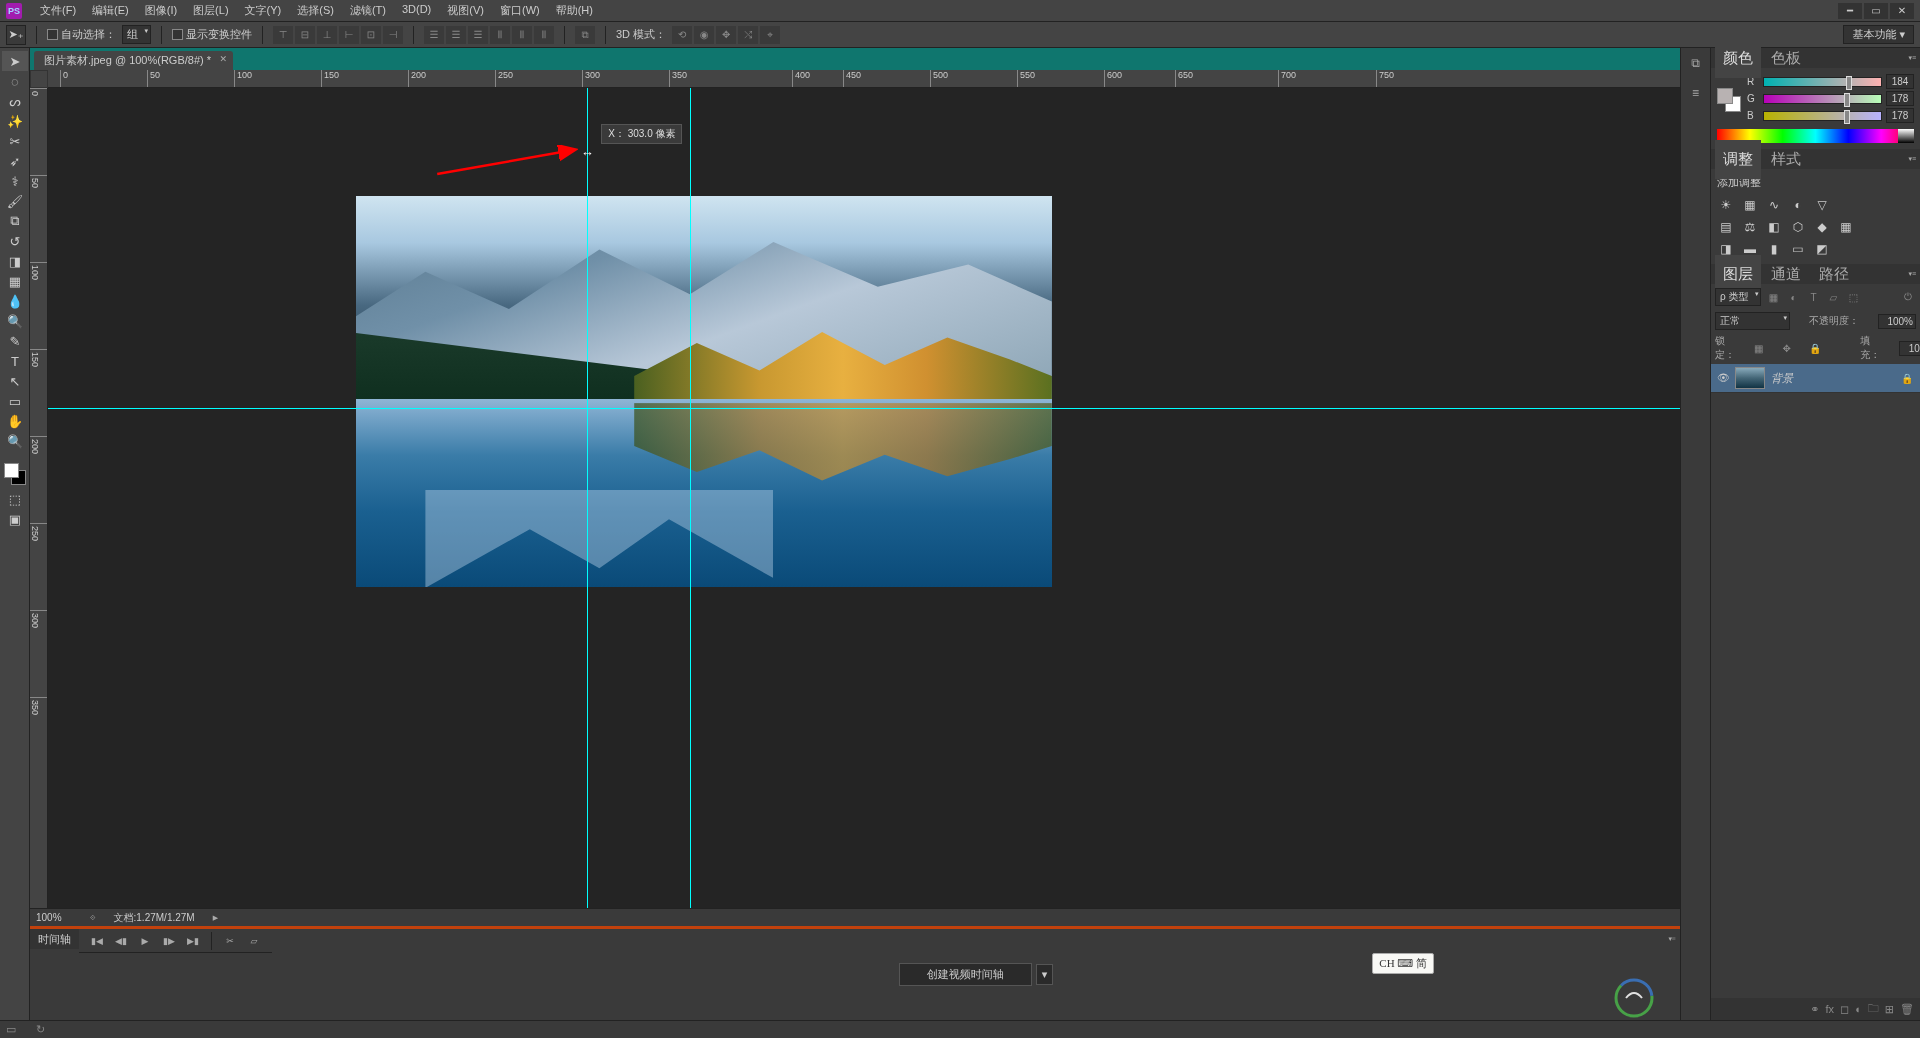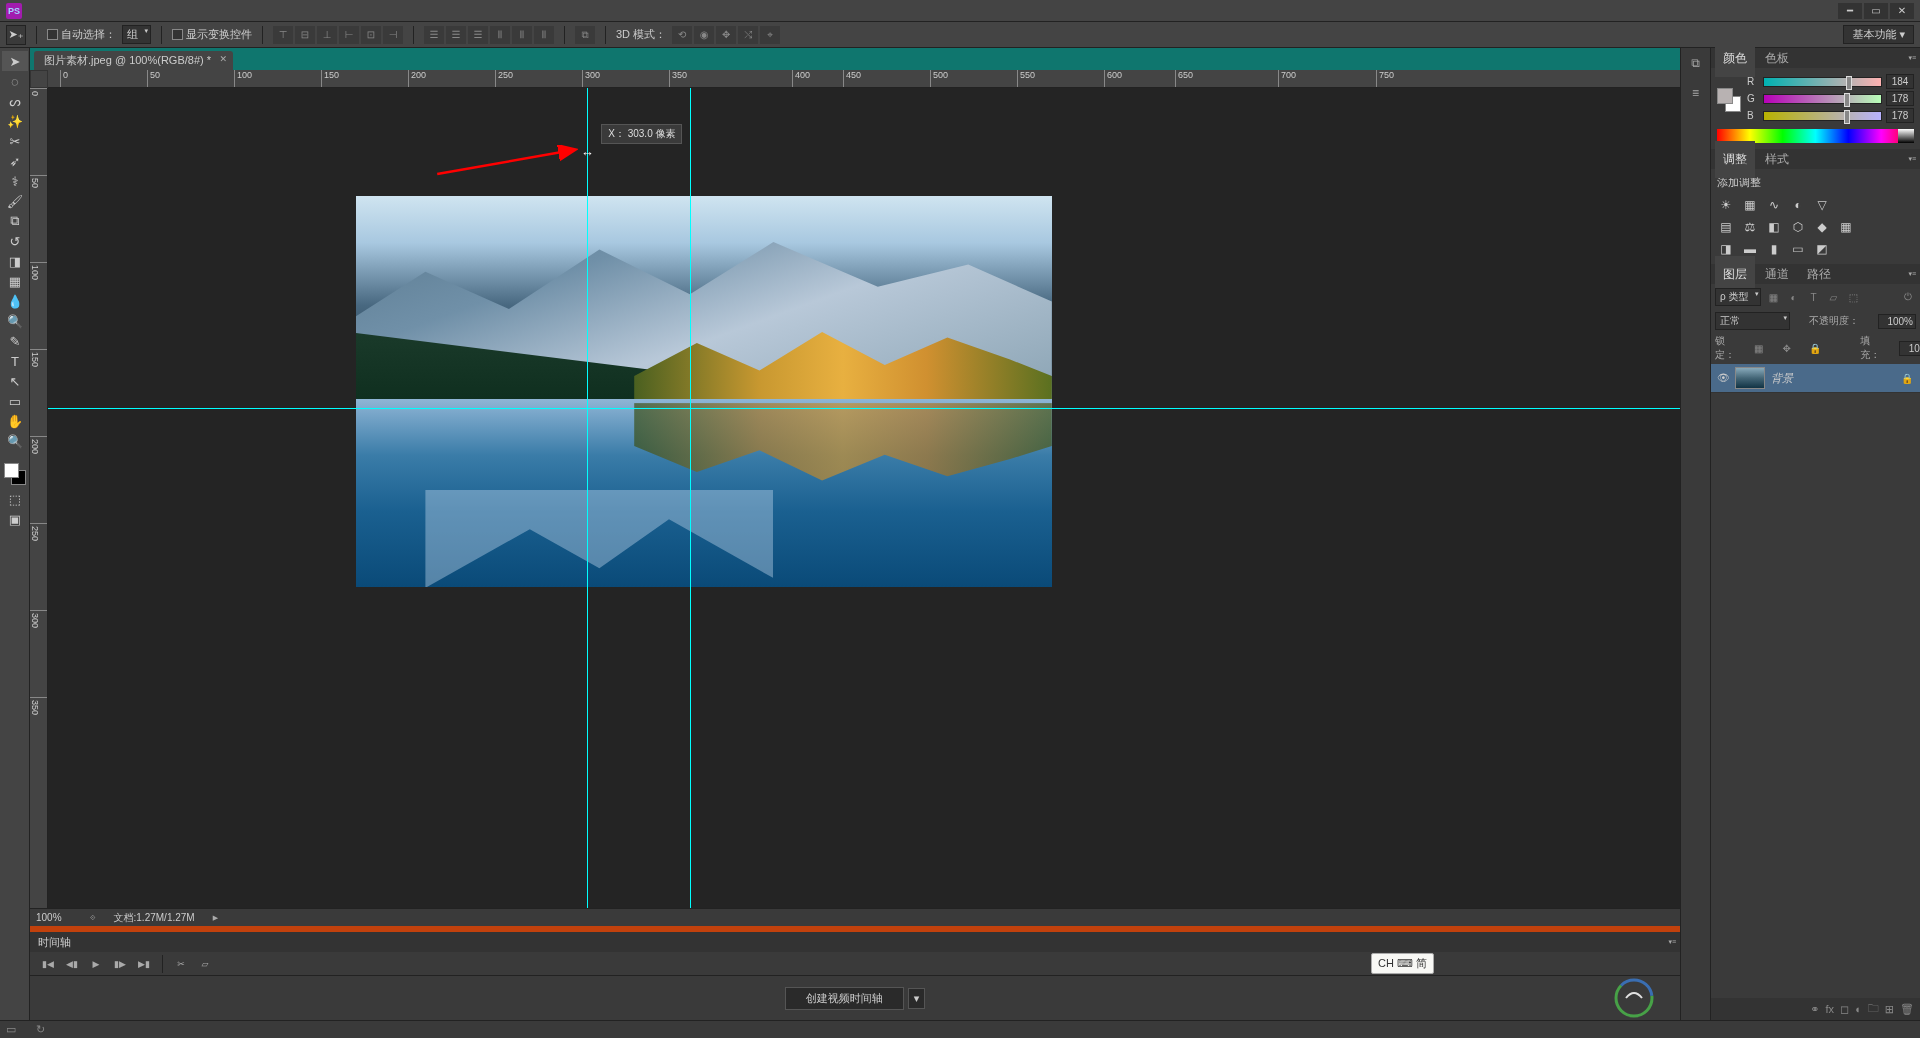--- a/index.html
+++ b/index.html
@@ -65,41 +65,41 @@
   .guide-cursor { position: absolute; width: 14px; height: 14px; color: #fff; font-size: 13px; display: flex; align-items: center; justify-content: center; }
   .guide-tooltip { position: absolute; background: #3a3a3a; border: 1px solid #555; padding: 2px 6px; font-size: 10px; color: #ddd; white-space: nowrap; }
   .annotation-arrow { position: absolute; stroke: #ff0000; fill: #ff0000; }
   
   
   .status-bar { height: 18px; background: #3a3a3a; display: flex; align-items: center; padding: 0 6px; gap: 18px; font-size: 10px; border-top: 1px solid #222; }
   .status-bar .zoom { width: 36px; }
   .status-bar .caret { font-size: 7px; color: #aaa; }
   
   
-  .timeline-panel { height: 94px; background: #3a3a3a; border-top: 6px solid #c2410c; display: flex; flex-direction: column; position: relative; }
+  .timeline-panel { height: 94px; background: #3a3a3a; border-top: 3px solid #c2410c; display: flex; position: relative; font-family: Liberation Serif, serif; }
   .timeline-header { height: 20px; background: #333; display: flex; align-items: center; padding: 0 8px; }
   .timeline-controls { height: 24px; display: flex; align-items: center; gap: 4px; padding: 0 8px; border-bottom: 1px solid #222; }
   .tl-btn { width: 20px; height: 16px; display: flex; align-items: center; justify-content: center; font-size: 9px; color: #aaa; }
   .timeline-body { flex: 1; display: flex; align-items: center; justify-content: center; position: relative; }
   .create-timeline { display: flex; align-items: center; gap: 4px; }
-  .create-timeline-btn { background: #2a2a2a; border: 1px solid #555; padding: 3px 20px; font-size: 11px; }
+  .create-timeline-btn { background: #2a2a2a; border: 1px solid #555; padding: 3px 27px; font-size: 11px; }
   .ime-badge { position: absolute; right: 246px; bottom: 46px; background: #f8f8f5; color: #333; border: 1px solid #aaa; border-radius: 2px; padding: 2px 6px; font-size: 11px; }
   .watermark { position: absolute; right: 16px; bottom: 2px; width: 60px; height: 46px; opacity: 0.85; }
   .watermark svg { width: 100%; height: 100%; }
   
   
   .bottom-strip { height: 18px; background: #3a3a3a; display: flex; align-items: center; padding: 0 6px; gap: 12px; border-top: 1px solid #222; }
   .bottom-strip .bicon { width: 18px; height: 14px; color: #888; font-size: 11px; }
   
   
   .right-panels { width: 210px; background: #3a3a3a; display: flex; flex-direction: column; border-left: 1px solid #222; }
   .mini-dock { width: 30px; background: #3a3a3a; display: flex; flex-direction: column; align-items: center; padding: 4px 0; gap: 8px; border-left: 1px solid #222; }
   .mini-dock .mi { width: 22px; height: 22px; color: #aaa; display: flex; align-items: center; justify-content: center; font-size: 12px; }
   .panel-tabs { height: 20px; display: flex; align-items: center; background: #333; padding: 0 4px; gap: 2px; position: relative; }
-  .panel-tab { padding: 10px 8px; font-size: 12px; color: #aaa; cursor: default; }
+  .panel-tab { padding: 10px 8px; font-size: 15px; color: #aaa; cursor: default; }
   .panel-tab.active { background: #444; color: #ddd; }
   .panel-menu { position: absolute; right: 4px; font-size: 7px; color: #aaa; }
   .panel-body { padding: 6px; background: #3a3a3a; }
   
   
   .color-panel .row { display: flex; align-items: center; gap: 6px; margin-bottom: 4px; }
   .color-swatch-panel { width: 24px; height: 24px; position: relative; }
   .color-swatch-panel .fg { position: absolute; width: 16px; height: 16px; background: #b8b2b2; border: 1px solid #888; top: 0; left: 0; z-index: 2; }
   .color-swatch-panel .bg { position: absolute; width: 16px; height: 16px; background: #fff; border: 1px solid #888; bottom: 0; right: 0; }
   .color-sliders { flex: 1; }
@@ -135,20 +135,33 @@
   .layer-row .name { flex: 1; font-style: italic; font-size: 11px; }
   .layer-row .lock { font-size: 10px; color: #aaa; }
   .layers-footer { height: 22px; display: flex; align-items: center; justify-content: flex-end; gap: 6px; padding: 0 6px; background: #333; color: #888; font-size: 11px; }
   
 </style>
 </head>
 <body>
 
 <div class="menu-bar">
   <div class="ps-logo">PS</div>
+  <div id="menu-items" style="display:flex;">
+      <div class="menu-item">文件(F)</div>
+      <div class="menu-item">编辑(E)</div>
+      <div class="menu-item">图像(I)</div>
+      <div class="menu-item">图层(L)</div>
+      <div class="menu-item">文字(Y)</div>
+      <div class="menu-item">选择(S)</div>
+      <div class="menu-item">滤镜(T)</div>
+      <div class="menu-item">3D(D)</div>
+      <div class="menu-item">视图(V)</div>
+      <div class="menu-item">窗口(W)</div>
+      <div class="menu-item">帮助(H)</div>
+    </div>
   <div class="window-controls">
     <div class="win-ctrl">━</div>
     <div class="win-ctrl">▭</div>
     <div class="win-ctrl">✕</div>
   </div>
 </div>
 
 <div class="options-bar">
   <div class="opt-icon">➤₊</div>
   <div class="opt-sep"></div>

